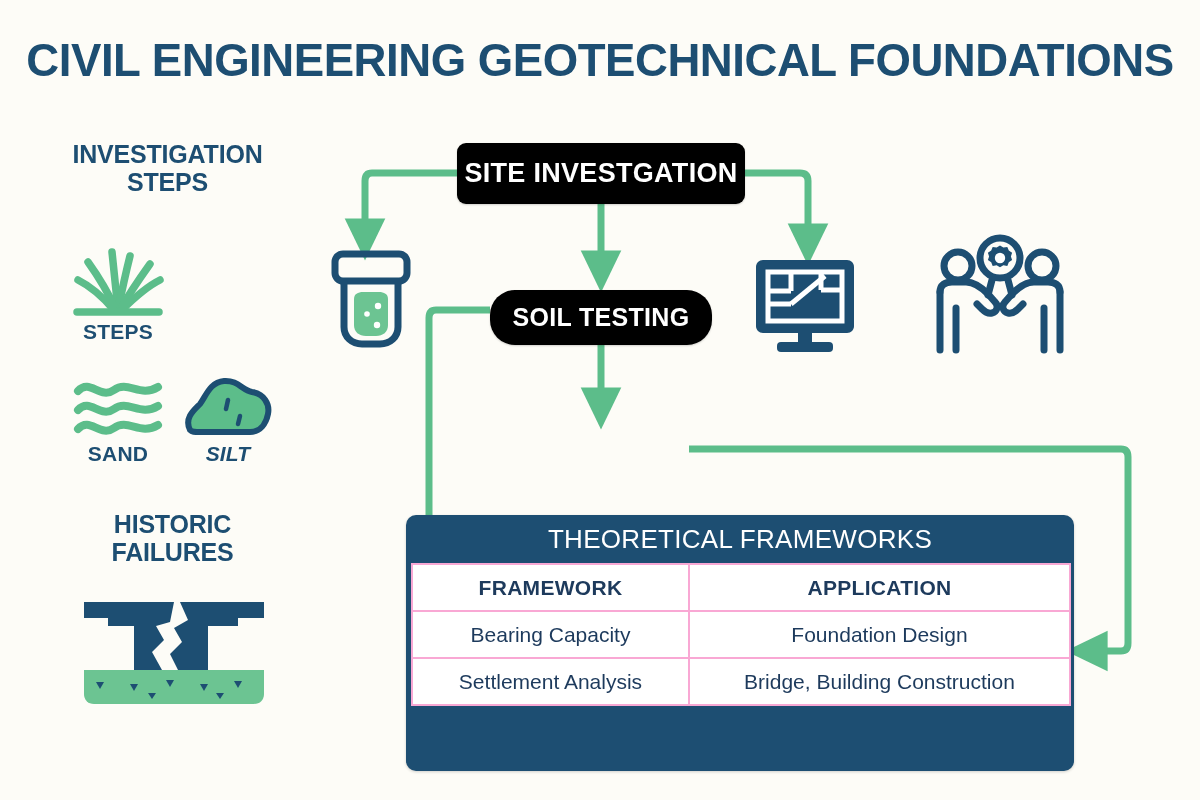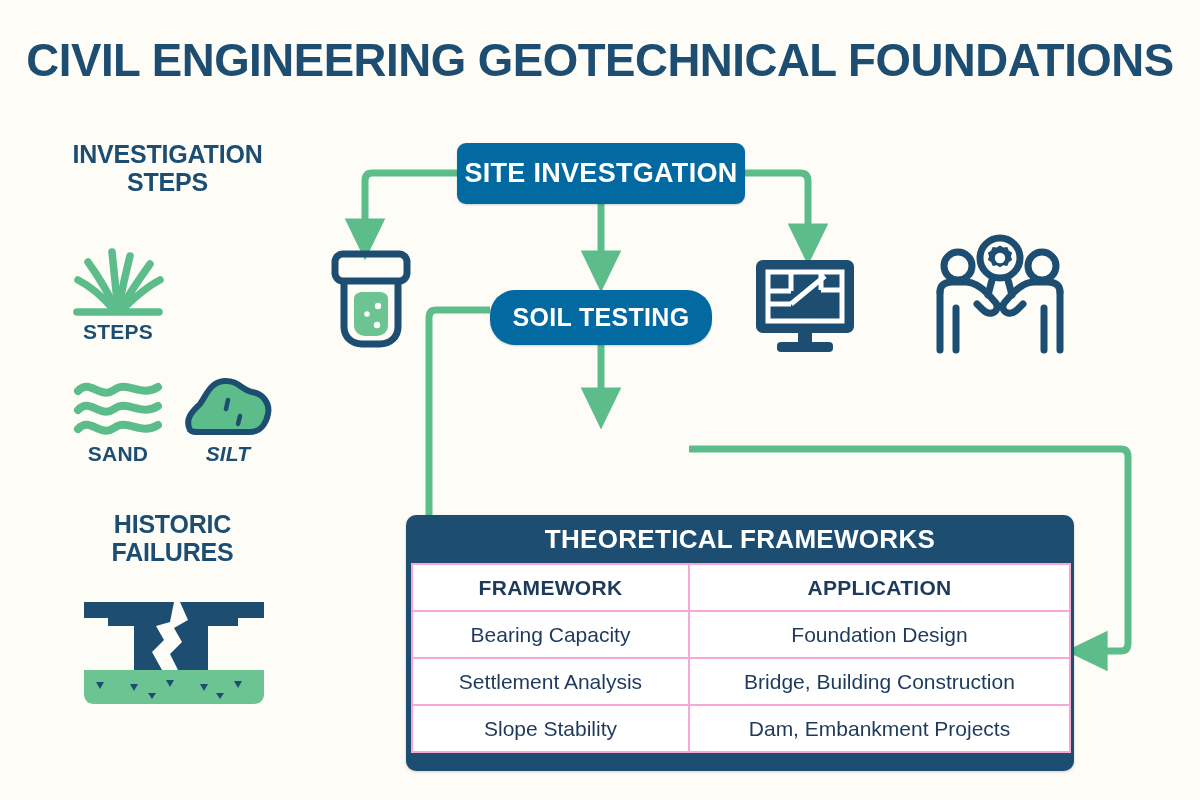--- a/index.html
+++ b/index.html
@@ -49,21 +49,21 @@
   }
   .soil-art{height:78px;display:flex;align-items:flex-end;justify-content:center;}
   #cell-gravel{left:62px;top:240px;}
   #cell-clay{left:172px;top:240px;}
   #cell-sand{left:62px;top:362px;}
   #cell-silt{left:172px;top:362px;font-style:italic;}
 
   
   .flow-box{
     position:absolute;
-    background:#0369a1;
+    background:#000000;
     color:#ffffff;
     border-radius:9px;
     display:flex;align-items:center;justify-content:center;
     font-weight:bold;
     letter-spacing:0.3px;
     box-shadow:0 1px 2px rgba(0,0,0,.18);
     z-index:5;
   }
   #box-site{left:457px;top:143px;width:288px;height:61px;font-size:27px;}
   #box-soil{left:490px;top:290px;width:222px;height:55px;font-size:25px;border-radius:25px;}
@@ -76,21 +76,21 @@
   #framework-table{
     position:absolute;left:406px;top:515px;width:668px;height:256px;
     background:#1d4e72;
     border-radius:10px;
     z-index:6;
     box-shadow:0 1px 3px rgba(0,0,0,.18);
     overflow:hidden;
   }
   #table-title{
     height:48px;display:flex;align-items:center;justify-content:center;
-    color:#fff;font-size:26px;font-weight:bold;letter-spacing:0.3px;
+    color:#fff;font-size:26px;font-weight:normal;letter-spacing:0.3px;
   }
   #table-body{
     margin:0 5px 5px 5px;
     border-collapse:collapse;
     width:calc(100% - 10px);
     background:#ffffff;
     table-layout:fixed;
   }
   #table-body td{
     border:2px solid #f9a8d4;
@@ -295,21 +295,17 @@
           <td>APPLICATION</td>
         </tr>
         <tr>
           <td>Bearing Capacity</td>
           <td>Foundation Design</td>
         </tr>
         <tr>
           <td>Settlement Analysis</td>
           <td>Bridge, Building Construction</td>
         </tr>
-        <tr>
-          <td>Slope Stability</td>
-          <td>Dam, Embankment Projects</td>
-        </tr>
       </tbody>
     </table>
   </div>
 
 </div>
 
 </body></html>

